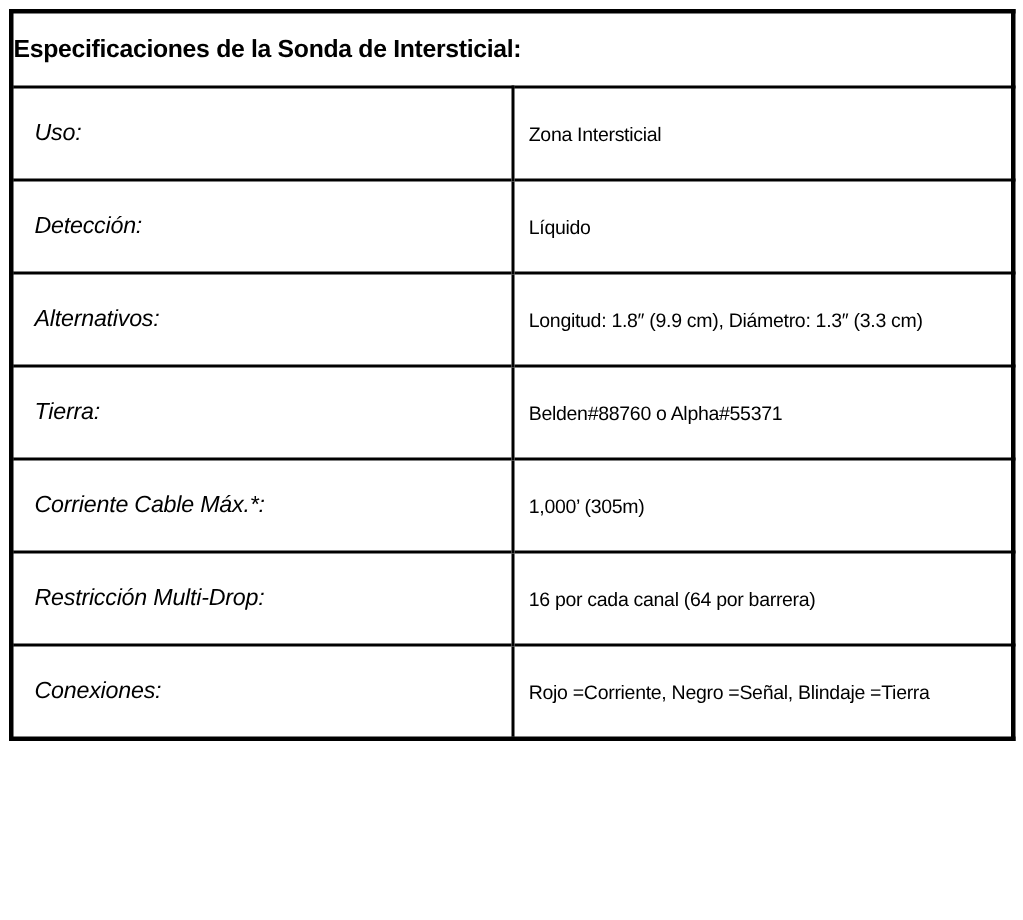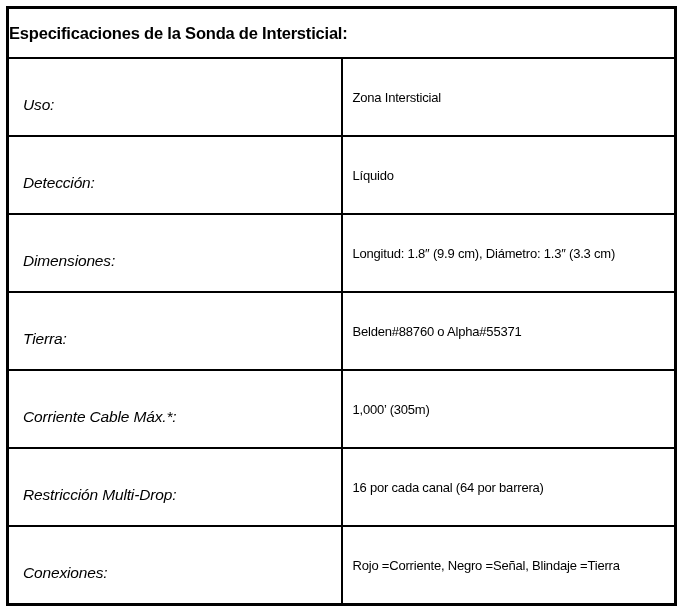--- a/index.html
+++ b/index.html
@@ -33,21 +33,21 @@
     border: 0;
     border-top: 2px solid #000000;
     padding: 0;
     vertical-align: middle;
     background: #ffffff;
   }
 
   tr.spec-row td.label-cell {
     width: 214px;
     height: 60px;
-    padding: 16px 8px 0 14px;
+    padding: 0 8px 0 14px;
     font-style: italic;
     font-weight: normal;
     font-size: 15.5px;
     letter-spacing: -0.15px;
     white-space: nowrap;
     border-right: 2px solid #000000;
   }
 
   tr.spec-row td.value-cell {
     height: 60px;
@@ -81,21 +81,21 @@
       </tr>
     <tr class="spec-row">
           <td class="label-cell">Uso:</td>
           <td class="value-cell">Zona Intersticial</td>
         </tr>
         <tr class="spec-row">
           <td class="label-cell">Detección:</td>
           <td class="value-cell">Líquido</td>
         </tr>
         <tr class="spec-row">
-          <td class="label-cell">Dimensiones:</td>
+          <td class="label-cell">Alternativos:</td>
           <td class="value-cell">Longitud: 1.8″ (9.9 cm), Diámetro: 1.3″ (3.3 cm)</td>
         </tr>
         <tr class="spec-row">
           <td class="label-cell">Tierra:</td>
           <td class="value-cell">Belden#88760 o Alpha#55371</td>
         </tr>
         <tr class="spec-row">
           <td class="label-cell">Corriente Cable Máx.*:</td>
           <td class="value-cell">1,000’ (305m)</td>
         </tr>

